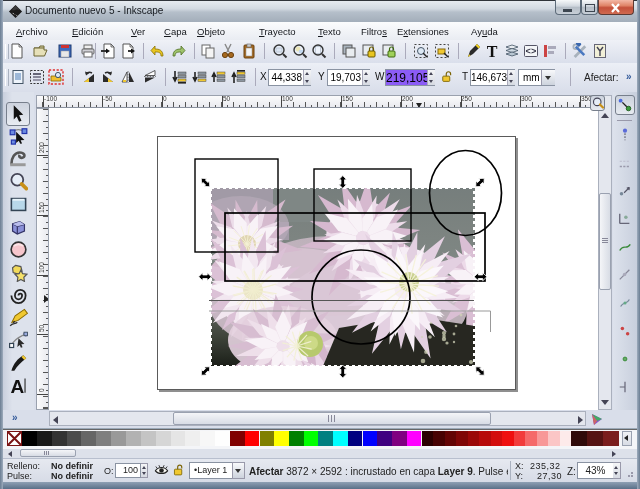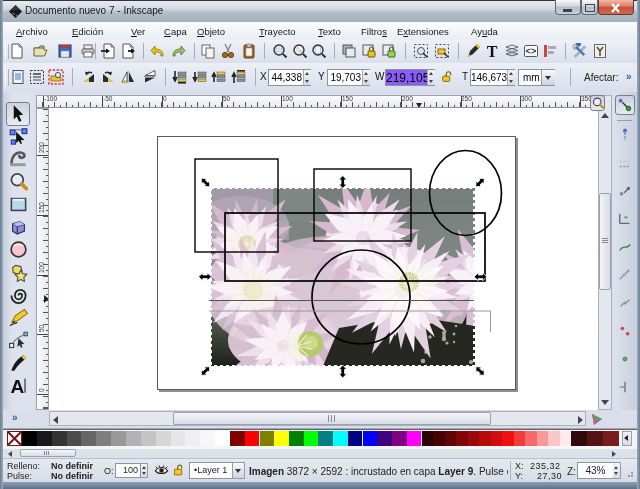--- a/index.html
+++ b/index.html
@@ -7,21 +7,21 @@
 
 <div class="abs" style="left:0;top:0;width:640px;height:489px;background:linear-gradient(180deg,#aeb9c6,#98a6b5)"></div>
 
 <div class="abs" style="left:0;top:0;width:640px;height:22px;background:linear-gradient(180deg,#e9edf2 0%,#d3dae2 40%,#b5bfca 55%,#a3aeba 100%);border-bottom:1px solid #8c96a3"></div>
 <div class="abs" style="left:0;top:0;width:640px;height:1px;background:#30343a"></div>
 <svg class="abs" style="left:8px;top:4px" width="15" height="15" viewBox="0 0 16 16">
     <path d="M8,1 L15,8 L8,15 L1,8 z" fill="#1a1a1a"></path>
     <path d="M3.5,7.2 C5,6 6,7.5 8,6.2 C10,5 11.5,6.6 12.7,6.4 L8,1.6 z" fill="#3a3a3a"></path>
     <path d="M5,9.5 l1.5,1.5 M8.5,11.5 l1,1" stroke="#fff" stroke-width="0.8"></path>
   </svg>
-<div class="abs" style="left:25px;top:5px;font-size:10px;color:#15191e">Documento nuevo 7 - Inkscape</div>
+<div class="abs" style="left:25px;top:5px;font-size:10px;color:#15191e">Documento nuevo 5 - Inkscape</div>
 
 <div class="abs" style="left:555px;top:0;width:26px;height:15px;background:linear-gradient(#f7f9fa,#cfd6dd 45%,#b4bdc6 50%,#c8cfd7);border:1px solid #5d6b79;border-top:none;border-radius:0 0 4px 4px;box-sizing:border-box"></div>
 <div class="abs" style="left:563px;top:9px;width:9px;height:3px;background:#3d4650"></div>
 <div class="abs" style="left:581px;top:0;width:17px;height:15px;background:linear-gradient(#f7f9fa,#cfd6dd 45%,#b4bdc6 50%,#c8cfd7);border:1px solid #5d6b79;border-top:none;border-radius:0 0 4px 4px;box-sizing:border-box"></div>
 <div class="abs" style="left:585px;top:4px;width:8px;height:6px;border:1.5px solid #3d4650"></div>
 <div class="abs" style="left:598px;top:0;width:36px;height:15px;background:linear-gradient(#f3b8a6,#e08468 40%,#c4503a 55%,#d06a50);border:1px solid #5d3a33;border-top:none;border-radius:0 0 4px 4px;box-sizing:border-box"></div>
 <svg class="abs" style="left:610px;top:3px" width="11" height="10" viewBox="0 0 11 10">
     <path d="M2,1 L9,9 M9,1 L2,9" stroke="#fff" stroke-width="2.2"></path>
   </svg>
 
@@ -650,21 +650,21 @@
       <path d="M3,6 L1.5,4 M6,4.5 L5,2.5 M10,4.5 L11,2.5 M13,6 L14.5,4" stroke="#222" stroke-width="1"></path>
     </svg>
   <svg style="position:absolute;left:169px;top:4px" width="13" height="14" viewBox="0 0 16 16">
       <rect x="3" y="7" width="9" height="7" rx="1" fill="#f0c830" stroke="#7a6200"></rect>
       <path d="M7,7 v-2.5 a2.5,2.5 0 0 1 5,0 V6" fill="none" stroke="#7a6200" stroke-width="1.4"></path>
     </svg>
   <div style="position:absolute;left:186px;top:3px;width:56px;height:17px;background:#fff;border:1px solid #8a93a2;box-sizing:border-box;line-height:15px;padding-left:4px;font-size:9px">•Layer 1</div>
   <div style="position:absolute;left:229px;top:3px;width:13px;height:17px;background:linear-gradient(#f8f9fb,#cdd3dd);border:1px solid #99a;box-sizing:border-box">
       <div style="position:absolute;left:2px;top:6px;width:0;height:0;border-left:3.5px solid transparent;border-right:3.5px solid transparent;border-top:4px solid #333"></div>
     </div>
-  <div style="position:absolute;left:246px;top:7px;width:259px;overflow:hidden;white-space:nowrap;font-size:10px"><b>Imagen</b> 3872 × 2592 : incrustado en capa <b>Layer 9</b>. Pulse en la se</div>
+  <div style="position:absolute;left:246px;top:7px;width:259px;overflow:hidden;white-space:nowrap;font-size:10px"><b>Afectar</b> 3872 × 2592 : incrustado en capa <b>Layer 9</b>. Pulse en la se</div>
   <div style="position:absolute;left:507px;top:2px;width:1px;height:19px;background:#aab2c0"></div>
   <div style="position:absolute;left:512px;top:2px">X:</div>
   <div style="position:absolute;left:512px;top:12px">Y:</div>
   <div style="position:absolute;left:527px;top:2px;width:32px;letter-spacing:0.5px">235,32</div>
   <div style="position:absolute;left:527px;top:12px;width:32px;text-align:right;letter-spacing:0.5px">27,30</div>
   <div style="position:absolute;left:564px;top:7px;font-size:10px">Z:</div>
   <div style="position:absolute;left:574px;top:3px;width:37px;height:17px;background:#fff;border:1px solid #8a93a2;box-sizing:border-box;text-align:center;line-height:15px;font-size:10px">43%</div>
   <div style="position:absolute;left:610px;top:3px;width:8px;height:17px;background:linear-gradient(#f4f5f7,#d6dae2);border:1px solid #99a;border-left:none;box-sizing:border-box">
     <div style="position:absolute;left:1px;top:3px;width:0;height:0;border-left:2.5px solid transparent;border-right:2.5px solid transparent;border-bottom:3px solid #445"></div>
     <div style="position:absolute;left:1px;bottom:3px;width:0;height:0;border-left:2.5px solid transparent;border-right:2.5px solid transparent;border-top:3px solid #445"></div>

